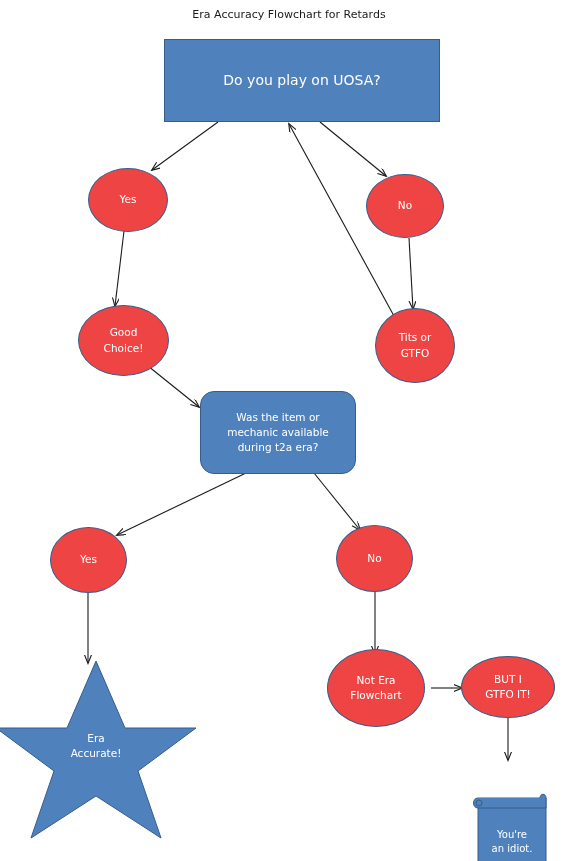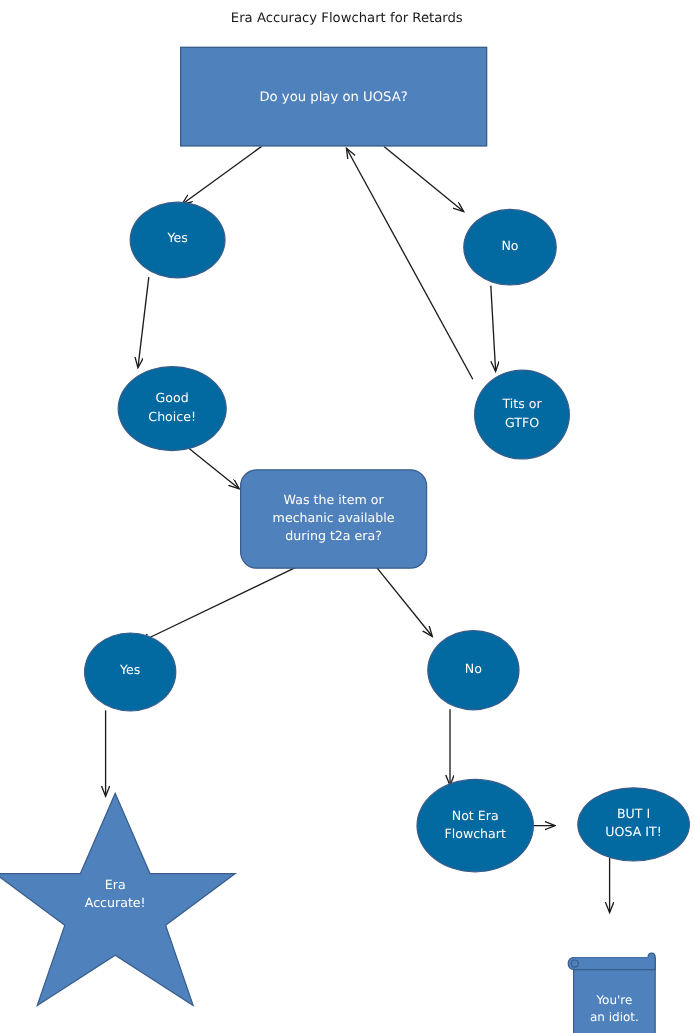--- a/index.html
+++ b/index.html
@@ -39,24 +39,23 @@
   .node-rect {
     background: #4f81bd;
     border: 1px solid #385d8a;
   }
   .node-roundrect {
     background: #4f81bd;
     border: 1px solid #385d8a;
     border-radius: 14px;
   }
   .node-ellipse {
-    background: #0369a1;
+    background: #ef4444;
     border: 1px solid #385d8a;
     border-radius: 50%;
-    margin-left: 20px;
   }
   .node-star {
     background: transparent;
     border: none;
   }
   .node-star .star-label {
     position: absolute;
     left: 0;
     right: 0;
     top: 48%;
@@ -119,21 +118,21 @@
       <line x1="148" y1="366" x2="199" y2="407"></line>
       <line x1="246" y1="473" x2="117" y2="535"></line>
       <line x1="314" y1="473" x2="360" y2="530"></line>
       <line x1="88" y1="592" x2="88" y2="663"></line>
       <line x1="375" y1="591" x2="375" y2="654"></line>
       <line x1="431" y1="688" x2="462" y2="688"></line>
       <line x1="508" y1="715" x2="508" y2="760"></line>
     </g>
   </svg>
 
-  <div class="node node-rect" style="left:150px; top:39px; width:256px; height:83px; font-size:11px;">Do you play on UOSA?</div>
+  <div class="node node-rect" style="left:164px; top:39px; width:276px; height:83px; font-size:14px;">Do you play on UOSA?</div>
 
   <div class="node node-ellipse" style="left:88px; top:168px; width:80px; height:64px; font-size:10.5px;">Yes</div>
 
   <div class="node node-ellipse" style="left:366px; top:174px; width:78px; height:64px; font-size:10.5px;">No</div>
 
   <div class="node node-ellipse" style="left:375px; top:308px; width:80px; height:75px; font-size:10.5px;">Tits or
 GTFO</div>
 
   <div class="node node-ellipse" style="left:78px; top:305px; width:91px; height:71px; font-size:10.5px;">Good
 Choice!</div>
@@ -151,21 +150,21 @@
       <polygon points="106,0 135,67 206,67 148,110 171,177 106,135 41,177 64,110 6,67 77,67" fill="#4f81bd" stroke="#385d8a" stroke-width="1"></polygon>
     </svg>
     <div class="star-label">Era
 Accurate!</div>
   </div>
 
   <div class="node node-ellipse" style="left:327px; top:649px; width:98px; height:78px; font-size:10.5px;">Not Era
 Flowchart</div>
 
   <div class="node node-ellipse" style="left:461px; top:656px; width:94px; height:62px; font-size:10.5px;">BUT I
-UOSA IT!</div>
+GTFO IT!</div>
 
   <div class="node node-scroll" style="left:470px; top:792px; width:86px; height:92px; font-size:10px;">
     <svg class="shape-svg" viewBox="0 0 86 92" preserveAspectRatio="none">
       <path d="M8,6 L76,6 L76,80 L18,80 L18,86 L8,86 Z" fill="#4f81bd" stroke="#385d8a" stroke-width="1"></path>
       <path d="M8,6 C2,6 2,16 8,16 L76,16 L76,6 C76,1 70,1 70,6" fill="#4f81bd" stroke="#385d8a" stroke-width="1"></path>
       <path d="M0,80 L18,80 L18,86 C18,91 8,91 8,86 C8,81 0,81 0,86 Z" fill="#4f81bd" stroke="#385d8a" stroke-width="1"></path>
       <circle cx="9" cy="11" r="3" fill="#4f81bd" stroke="#385d8a" stroke-width="1"></circle>
       <circle cx="8" cy="85" r="3" fill="#4f81bd" stroke="#385d8a" stroke-width="1"></circle>
     </svg>
     <div class="scroll-label">You're

